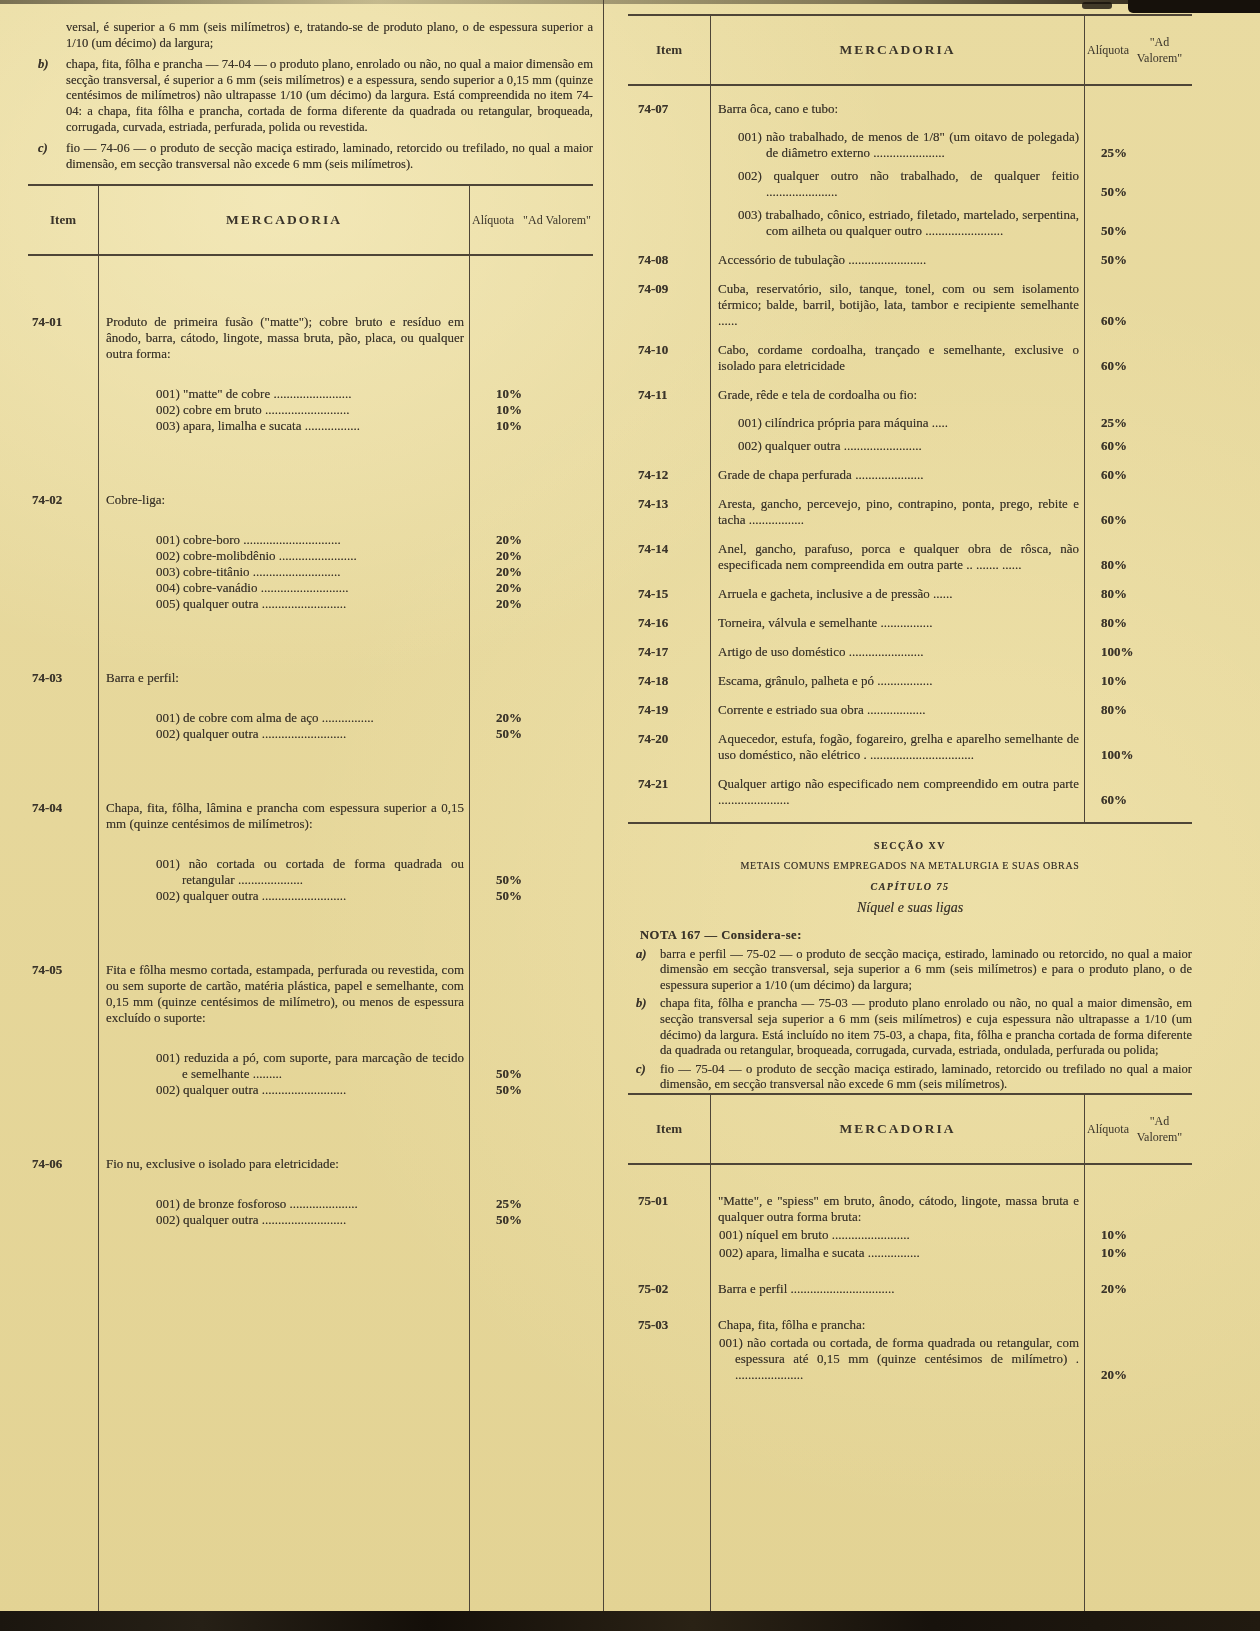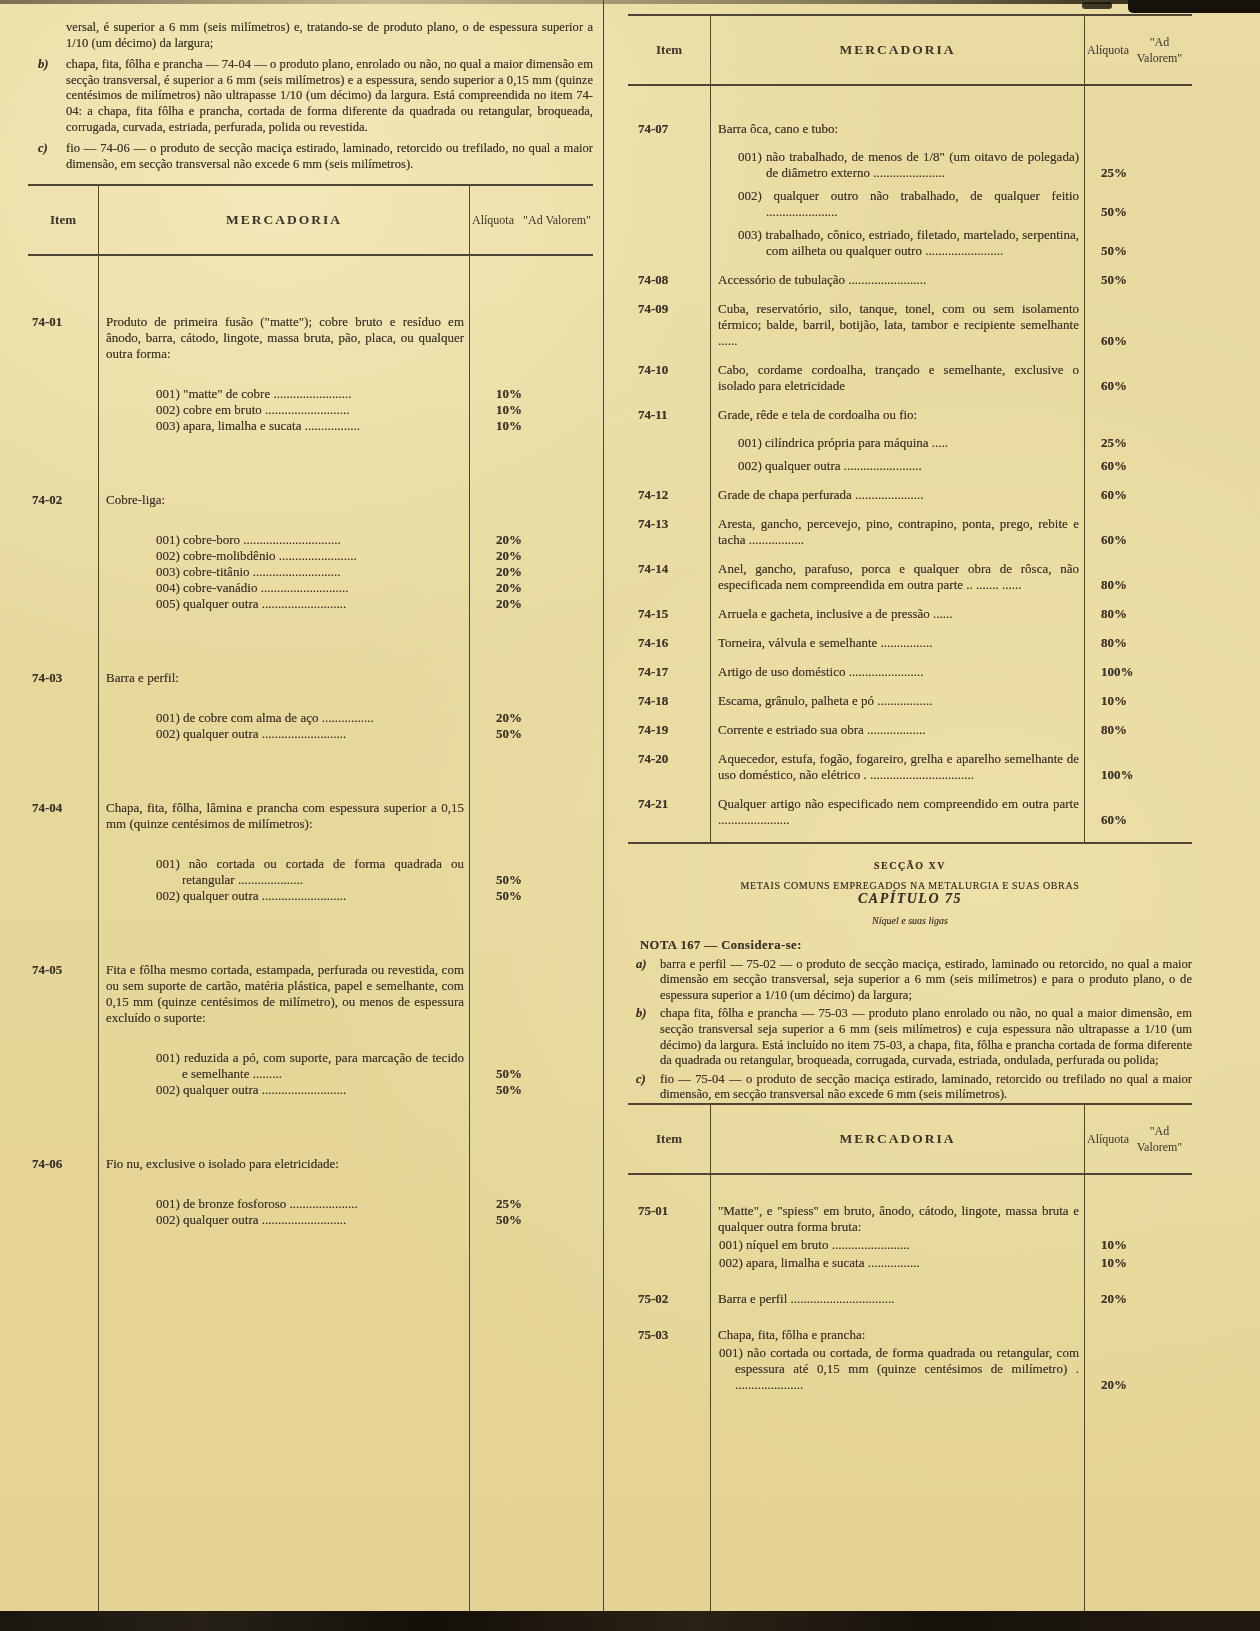--- a/index.html
+++ b/index.html
@@ -60,35 +60,35 @@
   .desc{flex:1;min-width:0;padding:0 6px 0 8px;text-align:justify;}
   .sub{flex:1;min-width:0;padding-right:6px;text-align:justify;}
   .tbl-left .sub{padding-left:84px;text-indent:-26px;}
   .tbl-rt .sub{padding-left:56px;text-indent:-28px;}
   .tbl-rb .sub{padding-left:25px;text-indent:-16px;}
   .rate{width:var(--rate);box-sizing:border-box;padding-left:var(--ratepad);font-weight:bold;white-space:nowrap;}
   
   .tbl-left .block{margin-top:58px;}
   .tbl-left .subs{margin-top:24px;}
   .tbl-left .srow + .srow{}
-  .tbl-rt .tbody{padding-top:22px;}
+  .tbl-rt .tbody{padding-top:2px;}
   .tbl-rt .block{margin-top:13px;}
   .tbl-rt .subs{margin-top:12px;}
   .tbl-rt .srow + .srow{margin-top:7px;}
   .tbl-rb .tbody{padding-top:8px;}
   .tbl-rb .block{margin-top:20px;}
   .tbl-rb .subs{margin-top:2px;}
   .tbl-rb .srow + .srow{margin-top:2px;}
 
   
   .sec{text-align:center;margin-top:16px;}
   .sec-title{font-weight:bold;font-size:10px;letter-spacing:1.5px;}
   .sec-sub{font-size:10px;margin-top:9px;letter-spacing:.6px;}
-  .sec-chap{font-style:italic;font-weight:bold;font-size:14px;margin-top:0;letter-spacing:1.5px;}
-  .sec-chap-sub{font-style:italic;font-size:10px;margin-top:8px;}
+  .sec-chap{font-style:italic;font-weight:bold;font-size:10px;margin-top:10px;letter-spacing:1.5px;}
+  .sec-chap-sub{font-style:italic;font-size:14px;margin-top:8px;}
 
   .txt{text-shadow:0 0 .4px rgba(58,50,38,.55);}
   .desc,.sub,.rate,.c-item{text-shadow:0 0 .4px rgba(58,50,38,.55);}
 </style>
 </head>
 <body>
 
 <div class="page">
   <div class="edge-top"></div>
   <div class="blob-tr"></div>

